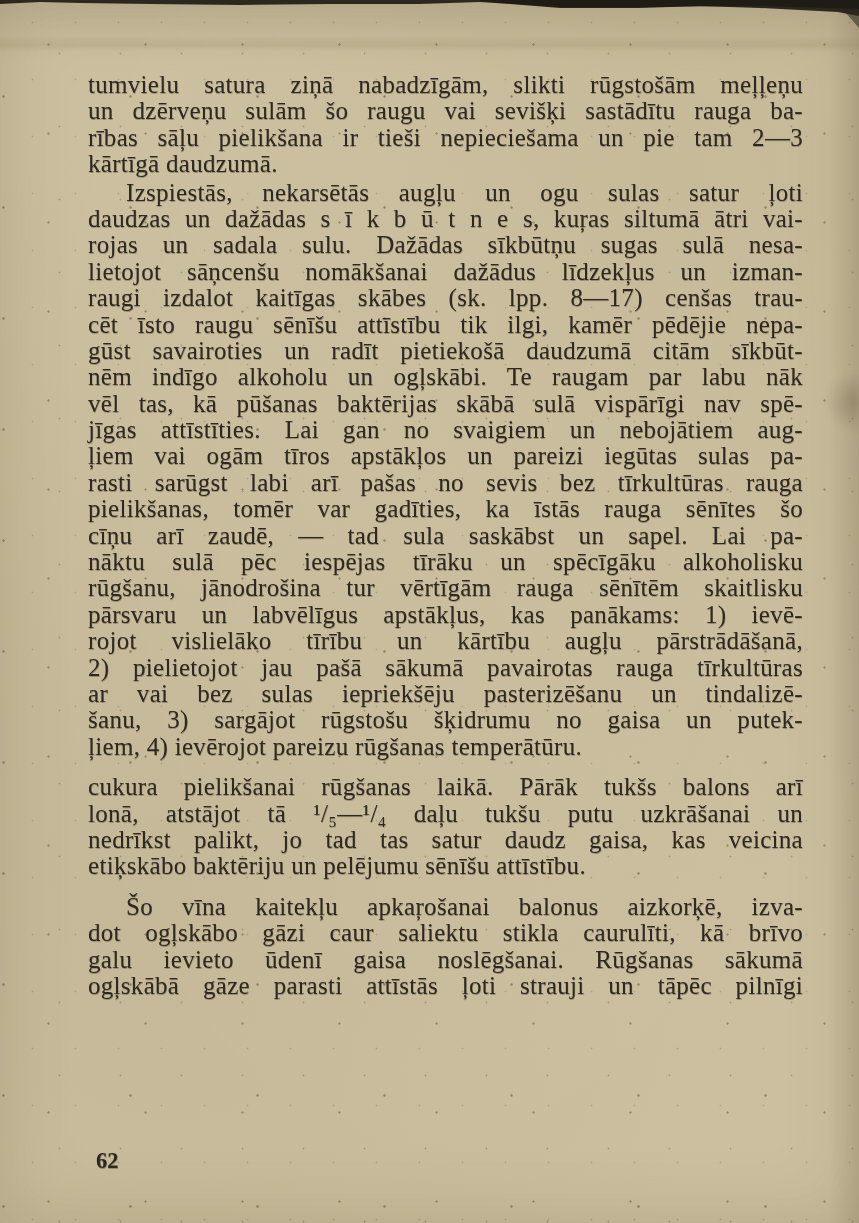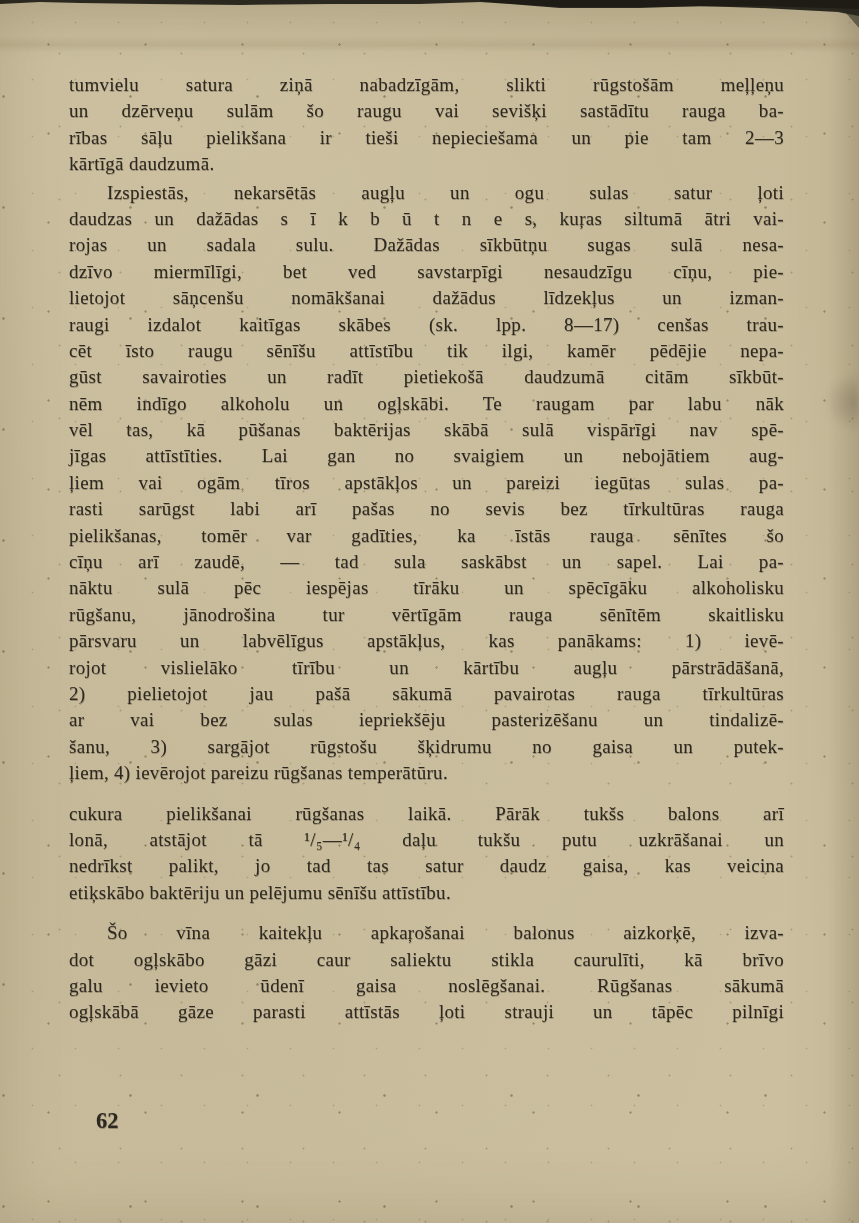--- a/index.html
+++ b/index.html
@@ -30,45 +30,45 @@
     position: absolute; top: 36px; left: 0; width: 100%; height: 16px; z-index: 2;
     background: linear-gradient(to bottom, rgba(120,100,65,0), rgba(108,90,56,.12) 55%, rgba(0,0,0,0));
   }
   .smudge {
     position: absolute; top: 372px; right: 0; width: 34px; height: 60px; z-index: 2;
     background: radial-gradient(ellipse at 100% 50%, rgba(75,65,45,.30), transparent 72%);
     filter: blur(3px);
   }
   .text-block {
     position: absolute;
-    left: 69px;
+    left: 88px;
     top: 72px;
     width: 715px;
     color: #2e2920;
-    font-size: 19px;
+    font-size: 25px;
     letter-spacing: 0.3px;
     text-shadow: 0.4px 0.5px 0 rgba(62,52,36,.35);
     z-index: 4;
   }
   .paragraph { margin: 0 0 2px 0; }
   .paragraph.gap-after { margin-bottom: 14px; }
   .line {
     height: 26.4px;
     line-height: 26.4px;
     text-align: justify;
     text-align-last: justify;
     white-space: nowrap;
     overflow: visible;
   }
   .line.last { text-align-last: left; white-space: normal; }
   .line.indent { text-indent: 38px; }
   .page-number {
     position: absolute;
     left: 96px;
-    top: 1108px;
+    top: 1148px;
     font-size: 22.5px;
     font-weight: bold;
     color: #2e2920;
     text-shadow: 0.4px 0.5px 0 rgba(62,52,36,.35);
     z-index: 4;
   }
 </style>
 </head>
 <body>
 
@@ -87,21 +87,20 @@
       <div class="paragraph">
         <div class="line">tumvielu satura ziņā nabadzīgām, slikti rūgstošām meļļeņu</div>
         <div class="line">un dzērveņu sulām šo raugu vai sevišķi sastādītu rauga ba-</div>
         <div class="line">rības sāļu pielikšana ir tieši nepieciešama un pie tam 2—3</div>
         <div class="line last">kārtīgā daudzumā.</div>
       </div>
       <div class="paragraph gap-after">
         <div class="line indent">Izspiestās,  nekarsētās augļu un ogu sulas satur ļoti</div>
         <div class="line">daudzas un dažādas s ī k b ū t n e s, kuŗas siltumā ātri vai-</div>
         <div class="line">rojas un sadala sulu.  Dažādas sīkbūtņu sugas sulā nesa-</div>
-        <div class="line">dzīvo miermīlīgi, bet ved savstarpīgi nesaudzīgu cīņu, pie-</div>
         <div class="line">lietojot sāņcenšu nomākšanai dažādus līdzekļus un izman-</div>
         <div class="line">raugi izdalot kaitīgas skābes (sk. lpp. 8—17) cenšas trau-</div>
         <div class="line">cēt īsto raugu sēnīšu attīstību tik ilgi, kamēr pēdējie nepa-</div>
         <div class="line">gūst savairoties un radīt pietiekošā daudzumā citām sīkbūt-</div>
         <div class="line">nēm indīgo alkoholu un ogļskābi. Te raugam par labu nāk</div>
         <div class="line">vēl tas, kā pūšanas baktērijas skābā sulā vispārīgi nav spē-</div>
         <div class="line">jīgas attīstīties.  Lai gan no svaigiem un nebojātiem aug-</div>
         <div class="line">ļiem vai ogām tīros apstākļos un pareizi iegūtas sulas pa-</div>
         <div class="line">rasti sarūgst labi arī pašas no sevis bez tīrkultūras rauga</div>
         <div class="line">pielikšanas, tomēr var gadīties, ka īstās rauga sēnītes šo</div>

